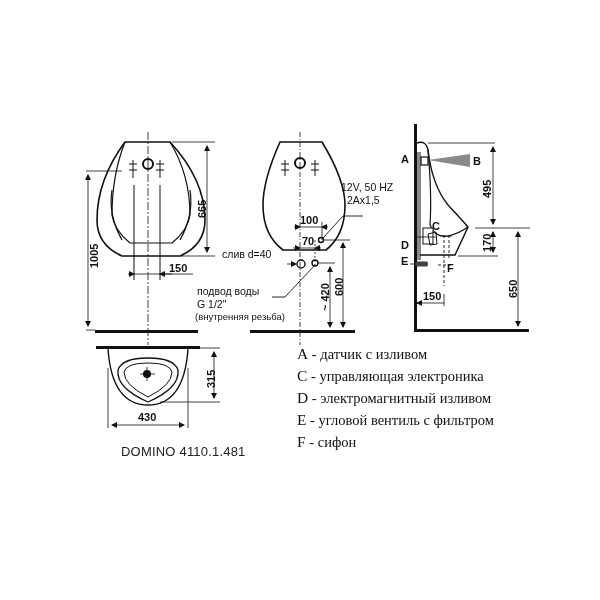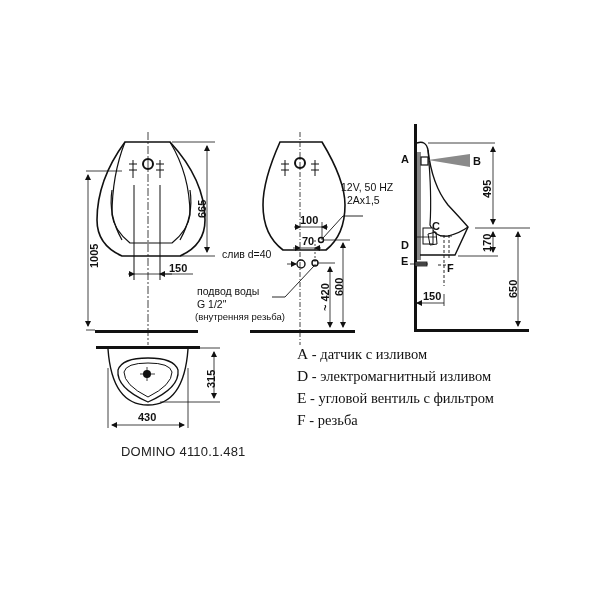--- a/index.html
+++ b/index.html
@@ -189,16 +189,17 @@
     <line x1="112" y1="425" x2="184" y2="425" stroke-width="0.8" marker-start="url(#arrS)" marker-end="url(#arr)"></line>
   </g>
   <text class="dim" transform="translate(215,388) rotate(-90)">315</text>
   <text class="dim" x="138" y="421">430</text>
 </svg>
 
 <div class="model">DOMINO 4110.1.481</div>
 
 <div class="legend">
   <div class="row"><span class="key">A</span><span> - датчик с изливом</span></div>
+  <div class="row"><span class="key">C</span><span> - управляющая электроника</span></div>
   <div class="row"><span class="key">D</span><span> - электромагнитный изливом</span></div>
   <div class="row"><span class="key">E</span><span> - угловой вентиль с фильтром</span></div>
-  <div class="row"><span class="key">F</span><span> - резьба</span></div>
+  <div class="row"><span class="key">F</span><span> - сифон</span></div>
 </div>
 
 </body></html>

